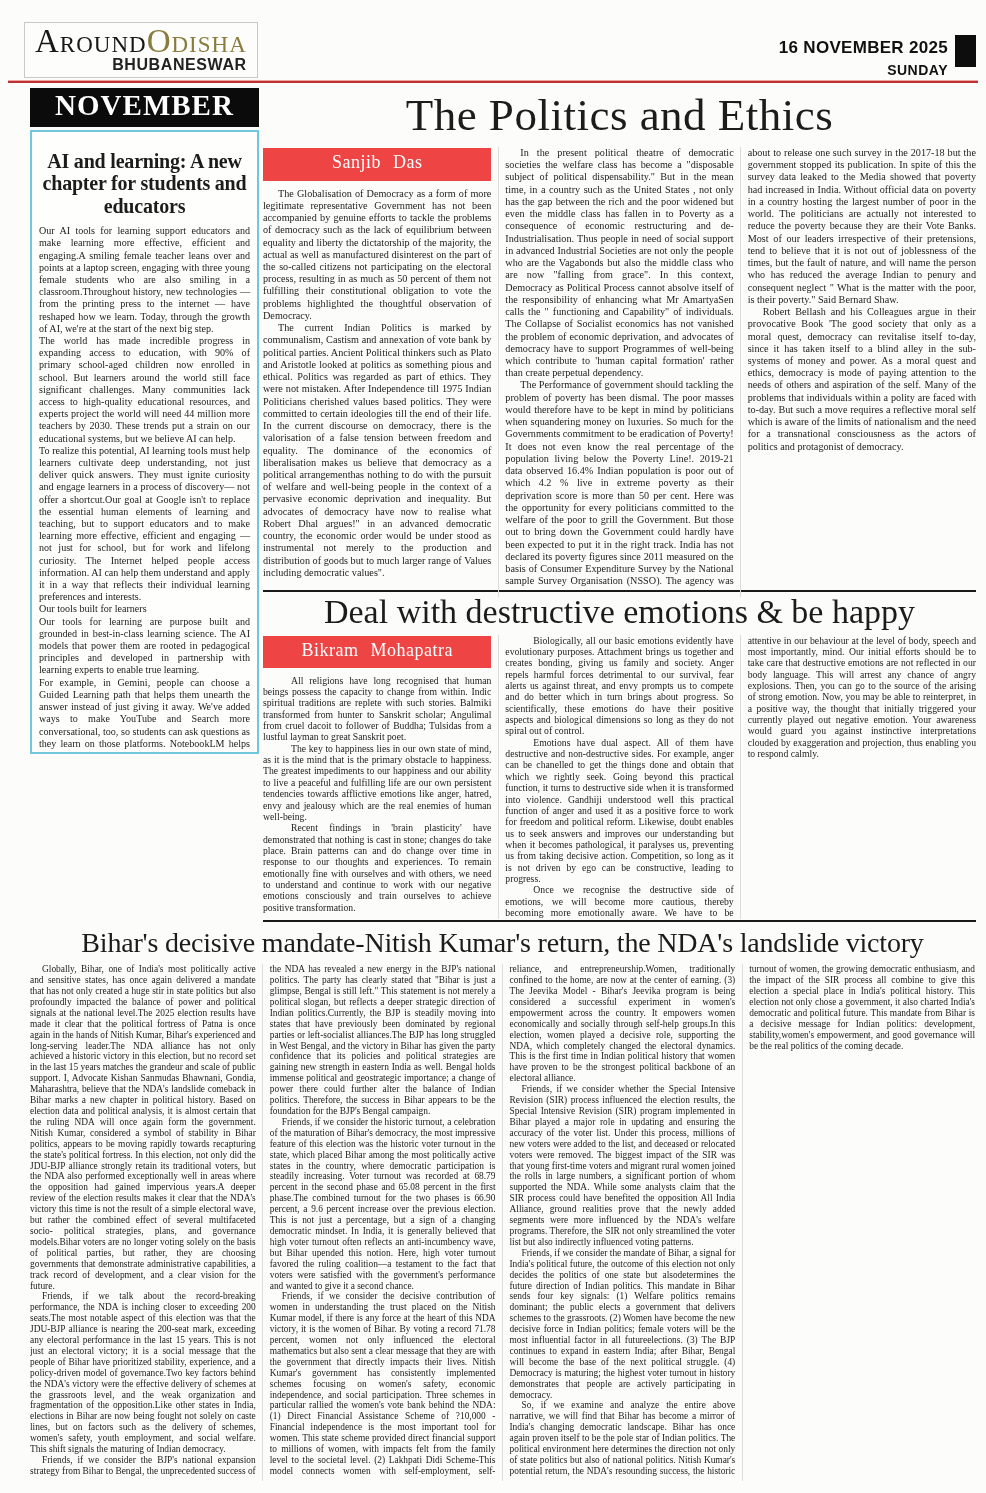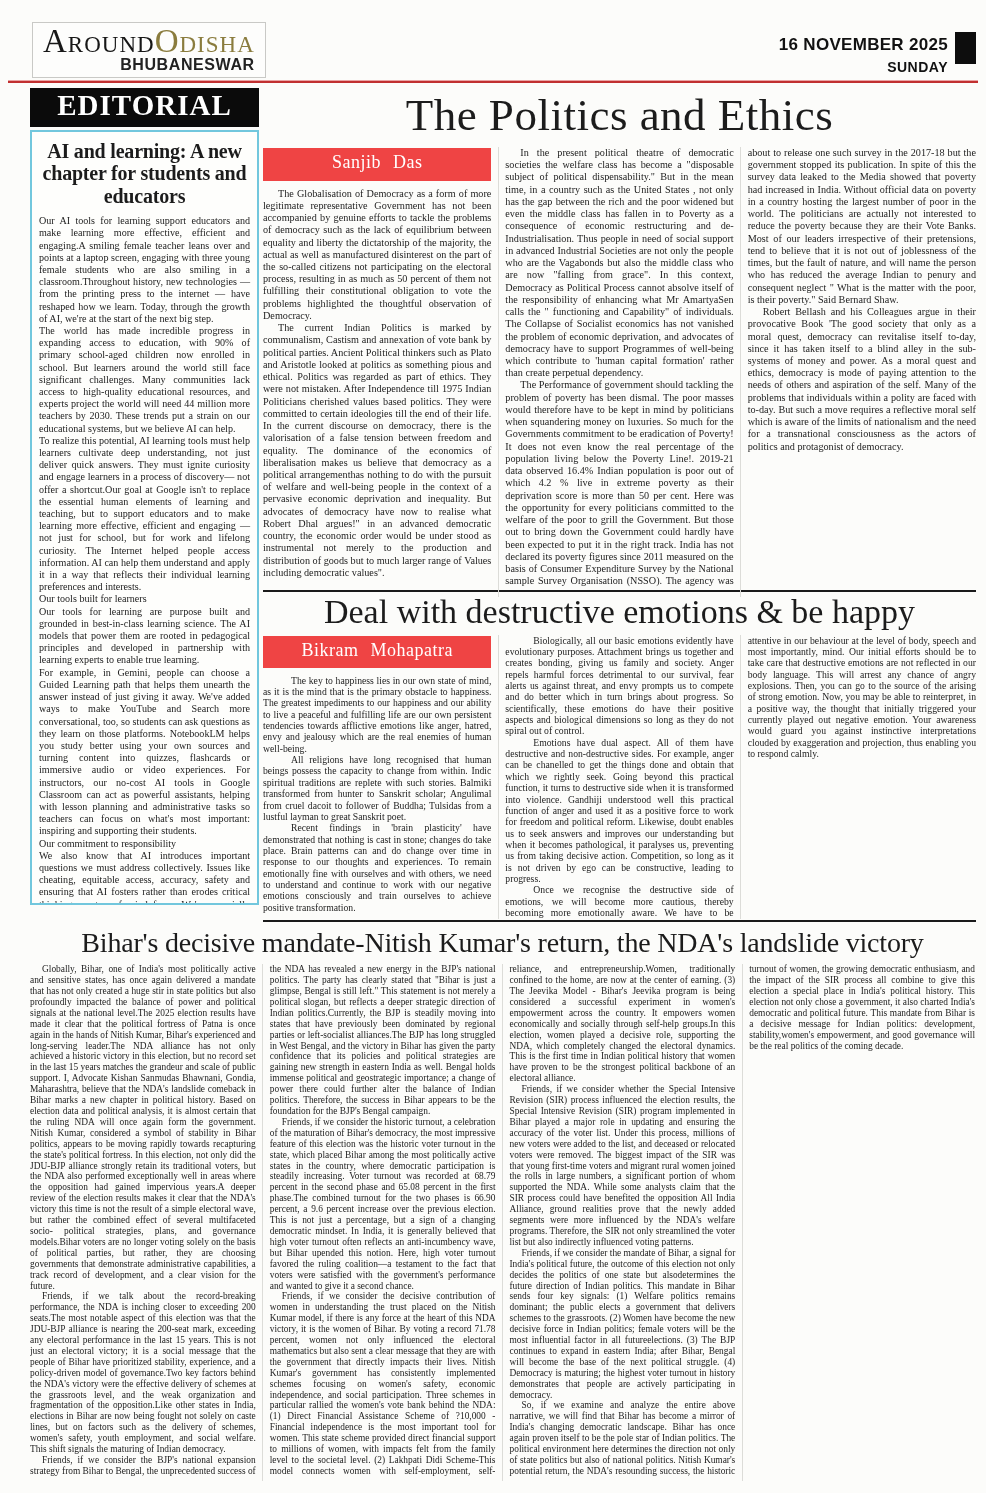--- a/index.html
+++ b/index.html
@@ -4,41 +4,41 @@
 <style>
   * { box-sizing: border-box; }
   html,body { margin:0; padding:0; background:#e8e8e6; }
   .page {
     position:relative; width:986px; height:1493px; margin:0 auto;
     background:#fcfcfa; color:#1c1c1c;
     font-family:"Liberation Serif","DejaVu Serif",serif;
     overflow:hidden;
   }
   
-  .header { position:absolute; left:32px; right:10px; top:22px; height:56px;
-            display:flex; justify-content:space-between; align-items:center; }
+  .header { position:absolute; left:24px; right:10px; top:22px; height:56px;
+            display:flex; justify-content:space-between; align-items:flex-end; }
   .logo-box { border:1px solid #c9c9c6; padding:1px 10px 3px; background:#fdfdfc; }
   .logo-line { font-variant:small-caps; font-size:33px; line-height:1.05; letter-spacing:1px; white-space:nowrap; }
   .logo-around { color:#171717; display:inline-block; }
   .logo-odisha { color:#8a7c3e; display:inline-block; }
   .logo-city { text-align:right; font-family:"Liberation Sans",sans-serif; font-weight:bold;
                font-size:16px; letter-spacing:.6px; margin-top:-3px; color:#222; }
   .date-box { display:flex; gap:7px; align-items:stretch; }
   .date-col { display:flex; flex-direction:column; align-items:flex-end; font-family:"Liberation Sans",sans-serif; font-weight:bold; color:#111; }
   .date-text { font-size:17px; letter-spacing:.3px; margin-top:9px; }
   .day-text  { font-size:14px; letter-spacing:.5px; margin-top:4px; }
   .black-square { width:21px; height:32px; background:#0d0d0d; margin-top:6px; }
   .red-rule { position:absolute; top:80px; left:8px; right:8px; height:3px;
               background:#c13030; border-top:1px solid #eaa5a5; }
   
   .left-rail { position:absolute; left:30px; top:88px; width:229px; }
   .editorial-label { background:#0b0b0b; color:#fff; text-align:center;
                      font-size:29px; font-weight:bold; letter-spacing:1px; padding:1px 0 5px; }
-  .editorial-box { border:2px solid #72c7dd; margin-top:3px; padding:6px 7px 4px;
-                   height:775px; overflow:hidden; background:#fefefc; }
+  .editorial-box { border:2px solid #72c7dd; margin-top:3px; padding:16px 7px 4px;
+                   height:624px; overflow:hidden; background:#fefefc; }
   .editorial-headline { font-size:20px; line-height:1.12; text-align:center; font-weight:bold;
                         margin:2px 0 8px; letter-spacing:-.2px; }
   .editorial-body { font-size:10.1px; line-height:1.21; }
   .body-text { text-align:justify; }
   .body-text p { margin:0; }
   
   .author-box { background:#ef4444; color:#fff; text-align:center; font-size:18px;
                 padding:4px 0 7px; margin:1px 0 7px; word-spacing:7px; letter-spacing:.5px;
                 break-inside:avoid; }
   .headline-xl { font-size:45px; font-weight:normal; text-align:center; margin:9px; line-height:1; letter-spacing:.5px; }
@@ -82,21 +82,21 @@
         <span class="date-text">16 NOVEMBER 2025</span>
         <span class="day-text">SUNDAY</span>
       </div>
       <span class="black-square"></span>
     </div>
   </div>
 
   <div class="red-rule"></div>
 
   <aside class="left-rail">
-    <div class="editorial-label">EDITORIAL</div>
+    <div class="editorial-label">NOVEMBER</div>
     <div class="editorial-box">
       <h2 class="editorial-headline">AI and learning: A new chapter for students and educators</h2>
       <div class="editorial-body body-text">
           <p>Our AI tools for learning support educators and make learning more effective, efficient and engaging.A smiling female teacher leans over and points at a laptop screen, engaging with three young female students who are also smiling in a classroom.Throughout history, new technologies — from the printing press to the internet — have reshaped how we learn. Today, through the growth of AI, we're at the start of the next big step.</p>
           <p>The world has made incredible progress in expanding access to education, with 90% of primary school-aged children now enrolled in school. But learners around the world still face significant challenges. Many communities lack access to high-quality educational resources, and experts project the world will need 44 million more teachers by 2030. These trends put a strain on our educational systems, but we believe AI can help.</p>
           <p>To realize this potential, AI learning tools must help learners cultivate deep understanding, not just deliver quick answers. They must ignite curiosity and engage learners in a process of discovery— not offer a shortcut.Our goal at Google isn't to replace the essential human elements of learning and teaching, but to support educators and to make learning more effective, efficient and engaging — not just for school, but for work and lifelong curiosity. The Internet helped people access information. AI can help them understand and apply it in a way that reflects their individual learning preferences and interests.</p>
           <p>Our tools built for learners</p>
           <p>Our tools for learning are purpose built and grounded in best-in-class learning science. The AI models that power them are rooted in pedagogical principles and developed in partnership with learning experts to enable true learning.</p>
           <p>For example, in Gemini, people can choose a Guided Learning path that helps them unearth the answer instead of just giving it away. We've added ways to make YouTube and Search more conversational, too, so students can ask questions as they learn on those platforms. NotebookLM helps you study better using your own sources and turning content into quizzes, flashcards or immersive audio or video experiences. For instructors, our no-cost AI tools in Google Classroom can act as powerful assistants, helping with lesson planning and administrative tasks so teachers can focus on what's most important: inspiring and supporting their students.</p>
           <p>Our commitment to responsibility</p>
@@ -114,22 +114,22 @@
         <p>In the present political theatre of democratic societies the welfare class has become a "disposable subject of political dispensability." But in the mean time, in a country such as the United States , not only has the gap between the rich and  the poor widened but even the middle class has fallen in to Poverty as a consequence of economic restructuring and de-Industrialisation. Thus people in need of social support in advanced Industrial Societies are not only the people who are the Vagabonds but also the middle class who are now "falling from grace". In this context, Democracy as Political Process cannot absolve itself of the responsibility of enhancing what Mr AmartyaSen calls the " functioning and Capability" of individuals. The Collapse of Socialist economics has not vanished the problem of economic deprivation, and advocates of democracy have to support Programmes of well-being which contribute to 'human capital formation' rather than create perpetual dependency.</p>
         <p>The Performance of government should tackling the problem of poverty has been dismal. The poor masses would therefore have to be kept in mind by politicians when squandering money on luxuries. So much for the Governments commitment to be eradication of Poverty! It does not even know the real percentage of the population living below the Poverty Line!. 2019-21 data observed 16.4% Indian population is poor out of which 4.2 % live in extreme poverty as their deprivation score is more than 50 per cent. Here was the opportunity for every politicians committed to the welfare of the poor to grill the Government. But those out to bring down the Government could hardly have been expected to put it in the right track. India has not declared its poverty figures since 2011 measured on the basis of Consumer Expenditure Survey by the National sample Survey Organisation (NSSO). The agency was about to release one such survey in the 2017-18 but the government stopped its publication. In spite of this the survey data leaked to the Media showed that poverty had increased in India. Without official data on poverty in a country hosting the largest number of poor in the world. The politicians are actually not interested to reduce the poverty because they are their Vote Banks. Most of our leaders irrespective of their pretensions, tend to believe that it is not out of joblessness of the times, but the fault of nature, and will name the person who has reduced the average Indian to penury and consequent neglect " What is the matter with the poor, is their poverty." Said Bernard Shaw.</p>
         <p>Robert Bellash and his Colleagues argue in their provocative Book 'The good society that only as a moral quest, democracy can revitalise itself to-day, since it has taken itself to a blind alley in the sub-systems of money and power. As a moral quest and ethics, democracy is mode of paying attention to the needs of others and aspiration of the self. Many of the problems that individuals within a polity are faced with to-day. But such a move requires a reflective moral self which is aware of the limits of nationalism and the need for a transnational consciousness as the actors of politics and protagonist of democracy.</p>
       </div>
   </section>
 
   <section class="emotions">
     <h1 class="headline-lg">Deal with destructive emotions &amp; be happy</h1>
     <div class="emotions-cols body-text">
       <div class="author-box">Bikram Mohapatra</div>
-    <p>The key to happiness lies in our own state of mind, as it is the mind that is the primary obstacle to happiness. The greatest impediments to our happiness and our ability to live a peaceful and fulfilling life are our own persistent tendencies towards afflictive emotions like anger, hatred, envy and jealousy which are the real enemies of human well-being.</p>
-        <p>All religions have long recognised that human beings possess the capacity to change from within. Indic spiritual traditions are replete with such stories. Balmiki transformed from hunter to Sanskrit scholar; Angulimal from cruel dacoit to follower of Buddha; Tulsidas from a lustful layman to great Sanskrit poet.</p>
+    <p>All religions have long recognised that human beings possess the capacity to change from within. Indic spiritual traditions are replete with such stories. Balmiki transformed from hunter to Sanskrit scholar; Angulimal from cruel dacoit to follower of Buddha; Tulsidas from a lustful layman to great Sanskrit poet.</p>
+        <p>The key to happiness lies in our own state of mind, as it is the mind that is the primary obstacle to happiness. The greatest impediments to our happiness and our ability to live a peaceful and fulfilling life are our own persistent tendencies towards afflictive emotions like anger, hatred, envy and jealousy which are the real enemies of human well-being.</p>
         <p>Recent findings in 'brain plasticity' have demonstrated that nothing is cast in stone; changes do take place. Brain patterns can and do change over time in response to our thoughts and experiences. To remain emotionally fine with ourselves and with others, we need to understand and continue to work with our negative emotions consciously and train ourselves to achieve positive transformation.</p>
         <p>Biologically, all our basic emotions evidently have evolutionary purposes. Attachment brings us together and creates bonding, giving us family and society. Anger repels harmful forces detrimental to our survival, fear alerts us against threat, and envy prompts us to compete and do better which in turn brings about progress. So scientifically, these emotions do have their positive aspects and biological dimensions so long as they do not spiral out of control.</p>
         <p>Emotions have dual aspect. All of them have destructive and non-destructive sides. For example, anger can be chanelled to get the things done and obtain that which we rightly seek. Going beyond this practical function, it turns to destructive side when it is transformed into violence. Gandhiji understood well this practical function of anger and used it as a positive force to work for  freedom and political reform. Likewise, doubt enables us to seek answers and improves our understanding but when it becomes pathological, it paralyses us, preventing us from taking decisive action. Competition, so long as it is not driven by ego can be constructive, leading to progress.</p>
         <p>Once we recognise the destructive side of emotions, we will become more cautious, thereby becoming more emotionally aware. We have to be attentive in our behaviour at the level of body, speech and most importantly, mind. Our initial efforts should be to take care that destructive emotions are not reflected in our body language. This will arrest any chance of angry explosions. Then, you can go to the source of the arising of strong emotion. Now, you may be able to reinterpret, in a positive way, the thought that initially triggered your currently played out negative emotion. Your awareness would guard you against instinctive interpretations clouded by exaggeration and projection, thus enabling you to respond calmly.</p>
       </div>
   </section>
 
   <section class="bihar">
     <h1 class="headline-md">Bihar's decisive mandate-Nitish Kumar's return, the NDA's landslide victory</h1>
     <div class="bihar-cols body-text">

